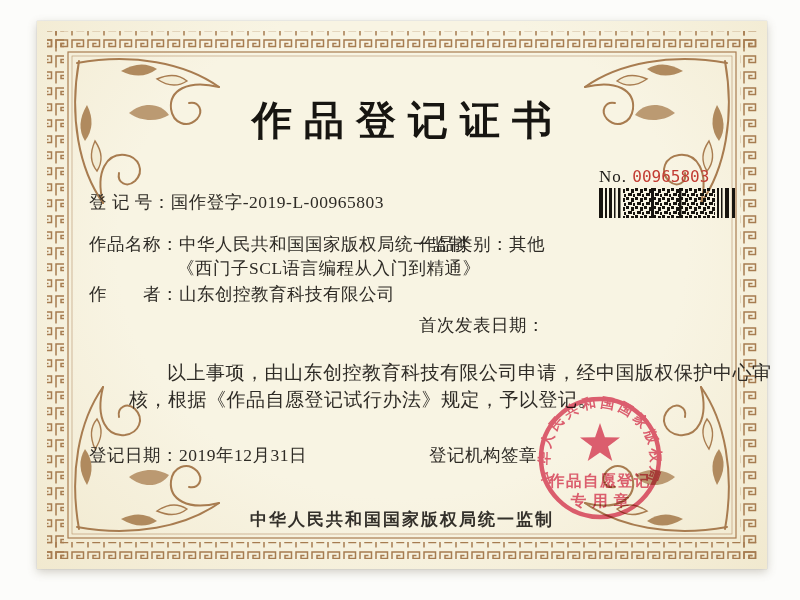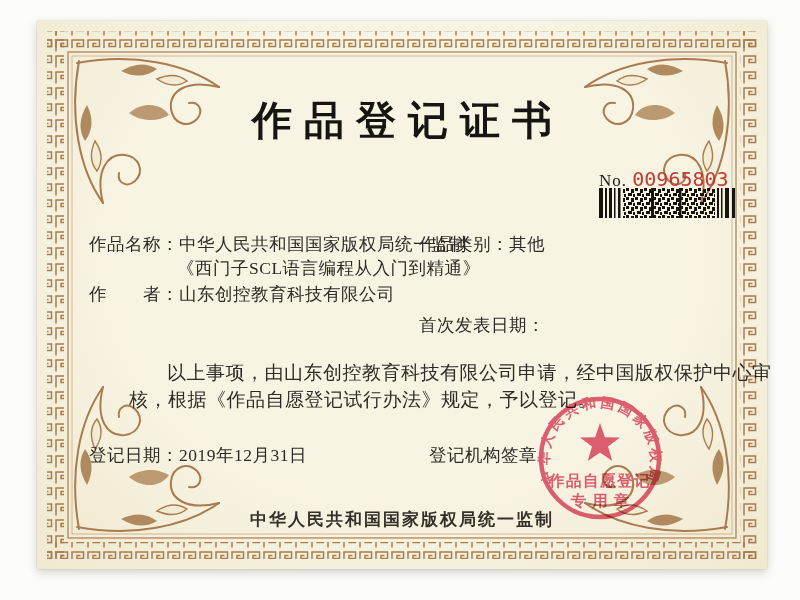--- a/index.html
+++ b/index.html
@@ -25,21 +25,21 @@
   .row .lab{color:#2e2b26;}
   .row .val{color:#2e2b26;}
   .statement{
     position:absolute;left:52px;top:338px;width:650px;
     font-size:19px;line-height:27px;text-indent:2em;letter-spacing:.5px;margin-left:40px;
   }
   .serial{
     position:absolute;left:562px;top:146px;font-size:17px;white-space:nowrap;
     color:#1d1b18;letter-spacing:1px;
   }
-  .serial .num{color:#c23b32;font-family:"DejaVu Sans Mono","Liberation Mono",monospace;font-size:20px;letter-spacing:0;}
+  .serial .num{color:#c23b32;font-family:"DejaVu Sans Mono","Liberation Mono",monospace;font-size:16px;letter-spacing:0;}
   .barcode{position:absolute;left:562px;top:167px;width:140px;height:30px;}
   .footer{
     position:absolute;top:487px;left:0;width:100%;text-align:center;
     font-size:17px;font-weight:600;letter-spacing:2px;color:#33302a;
   }
   .seal{position:absolute;left:490px;top:364px;width:146px;height:146px;opacity:.93;mix-blend-mode:multiply;}
 </style>
 </head>
 <body>
 
@@ -98,20 +98,23 @@
       <rect x="19" y="0" width="2.5" height="30" fill="#17140f"></rect>
       <rect x="24" y="0" width="92" height="30" fill="url(#bc)"></rect>
       <rect x="52" y="0" width="3" height="30" fill="#17140f"></rect>
       <rect x="80" y="0" width="2.5" height="30" fill="#17140f"></rect>
       <rect x="118" y="0" width="2" height="30" fill="#17140f"></rect>
       <rect x="122" y="0" width="1.5" height="30" fill="#17140f"></rect>
       <rect x="126" y="0" width="4" height="30" fill="#17140f"></rect>
       <rect x="133" y="0" width="3" height="30" fill="#17140f"></rect>
     </svg>
 
+    <div class="row" style="left:52px;top:169px;">
+      <span class="lab">登 记 号：</span><span class="val">国作登字-2019-L-00965803</span>
+    </div>
 
     <div class="row" style="left:52px;top:211px;">
       <span class="lab">作品名称：</span><span class="val">中华人民共和国国家版权局统一监制</span>
     </div>
     <div class="row" style="left:382px;top:211px;">
       <span class="lab">作品类别：</span><span class="val">其他</span>
     </div>
 
     <div class="row" style="left:140px;top:235px;">
       <span class="val">《西门子SCL语言编程从入门到精通》</span>

